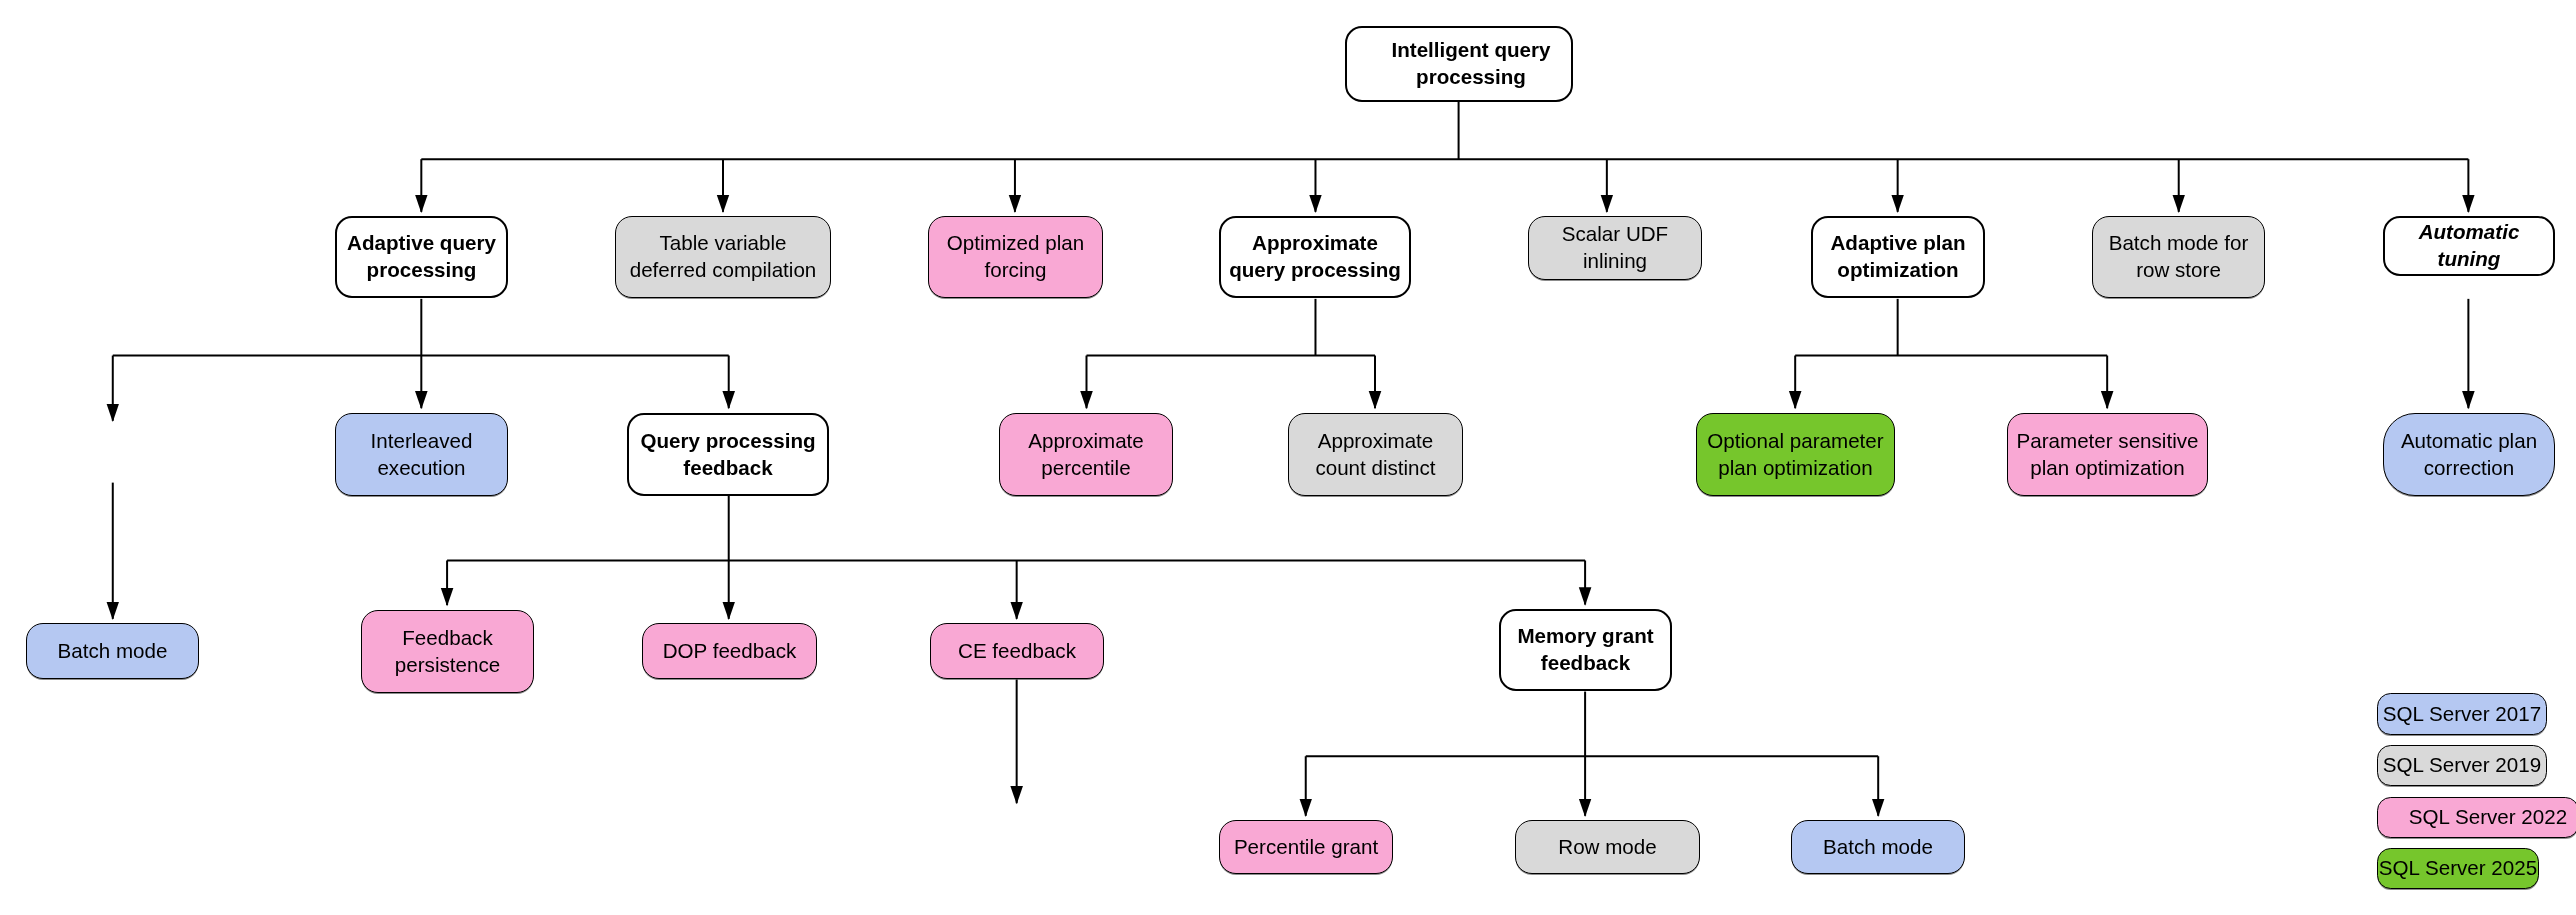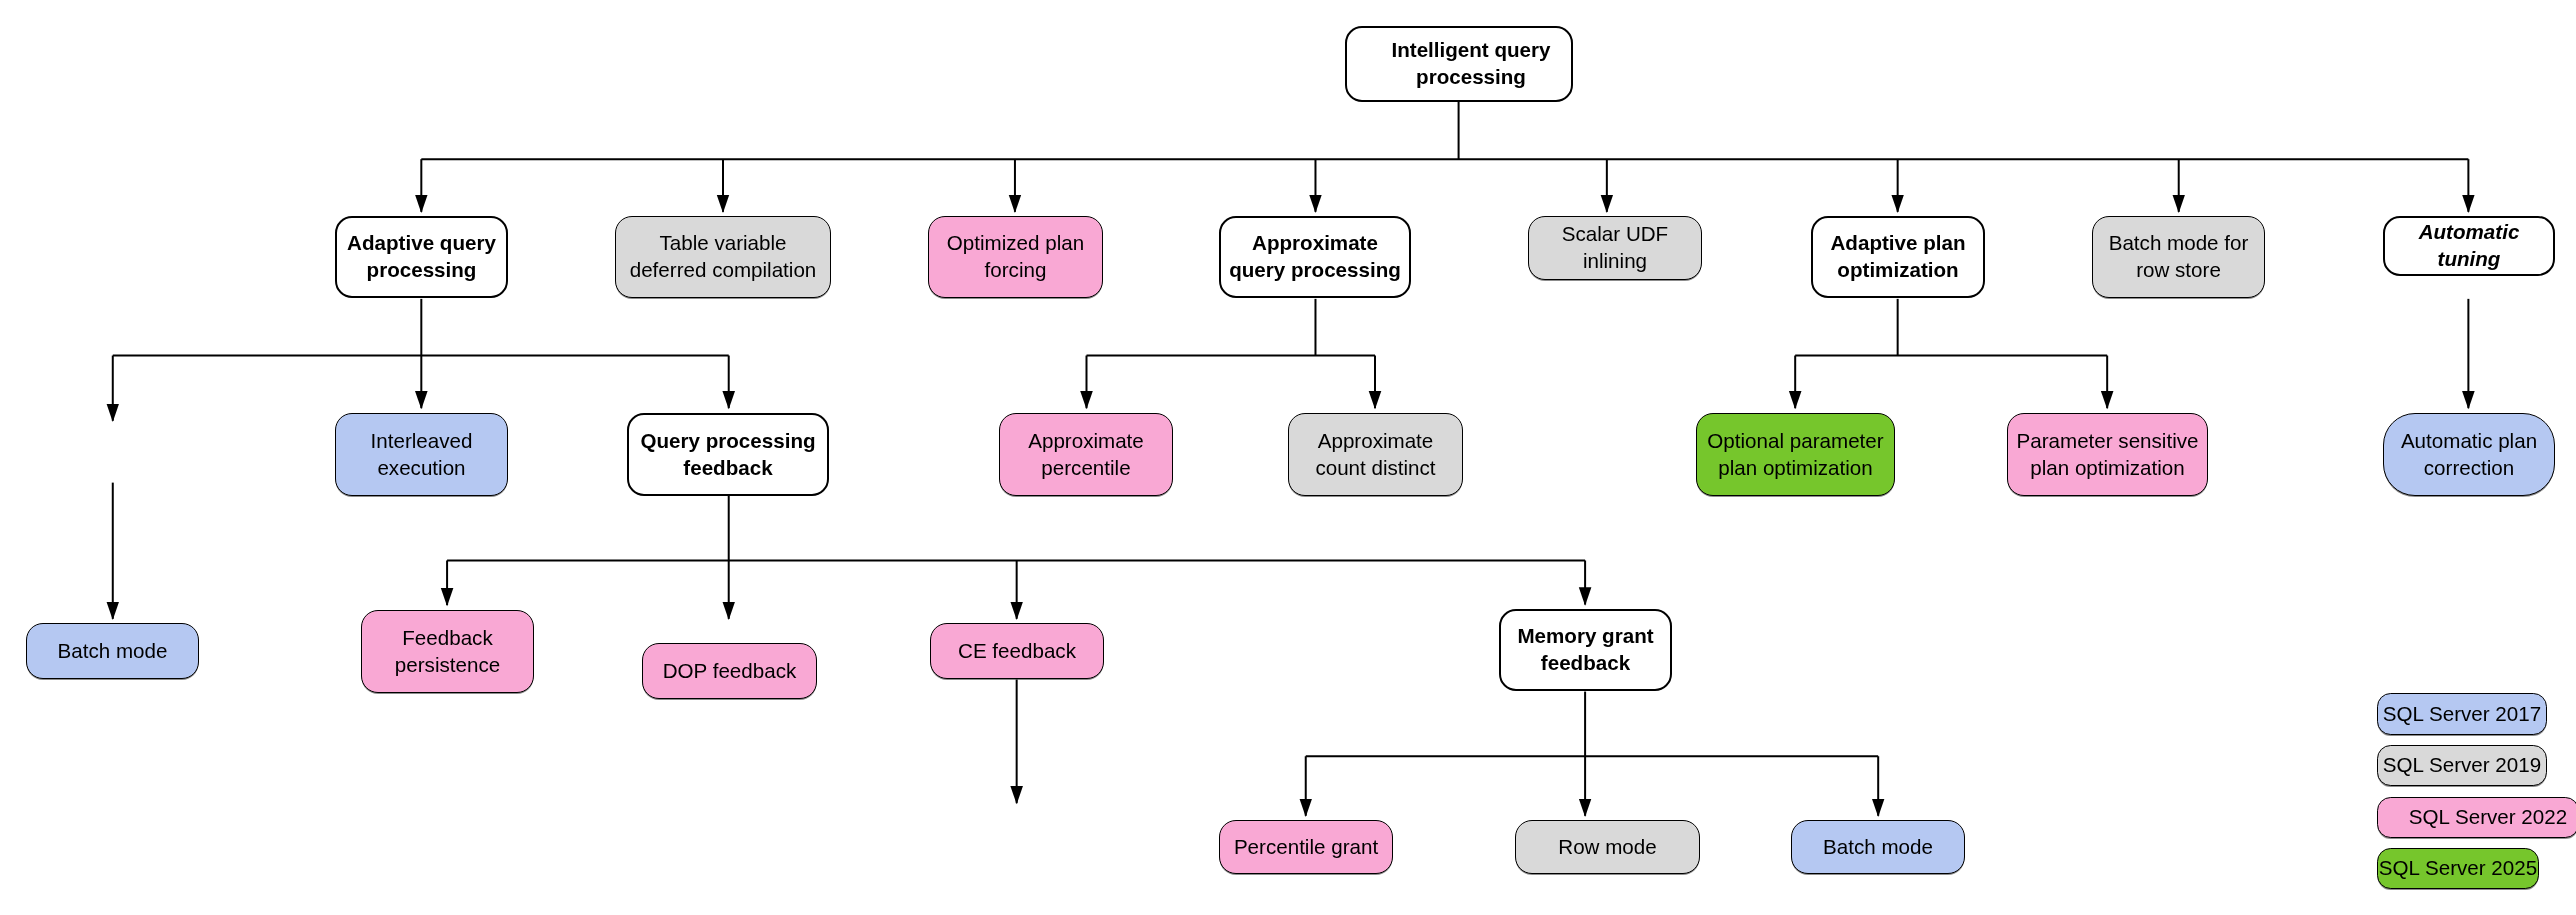--- a/index.html
+++ b/index.html
@@ -144,21 +144,21 @@
 plan optimization</span></div>
   <div class="node v17" style="left:2383px;top:413px;width:172px;height:83px;border-radius:32px;">
     <span>Automatic plan
 correction</span></div>
 
   <div class="node v17" style="left:26px;top:623px;width:173px;height:56px;">
     <span>Batch mode</span></div>
   <div class="node v22" style="left:361px;top:610px;width:173px;height:83px;">
     <span>Feedback
 persistence</span></div>
-  <div class="node v22" style="left:642px;top:623px;width:175px;height:56px;margin-top:20px;">
+  <div class="node v22" style="left:642px;top:623px;width:175px;height:56px;">
     <span>DOP feedback</span></div>
   <div class="node v22" style="left:930px;top:623px;width:174px;height:56px;">
     <span>CE feedback</span></div>
   <div class="node cat" style="left:1499px;top:609px;width:173px;height:82px;">
     <span>Memory grant
 feedback</span></div>
 
   <div class="node v22" style="left:1219px;top:820px;width:174px;height:54px;">
     <span>Percentile grant</span></div>
   <div class="node v19" style="left:1499px;top:820px;width:185px;height:54px;margin-left:16px;">

